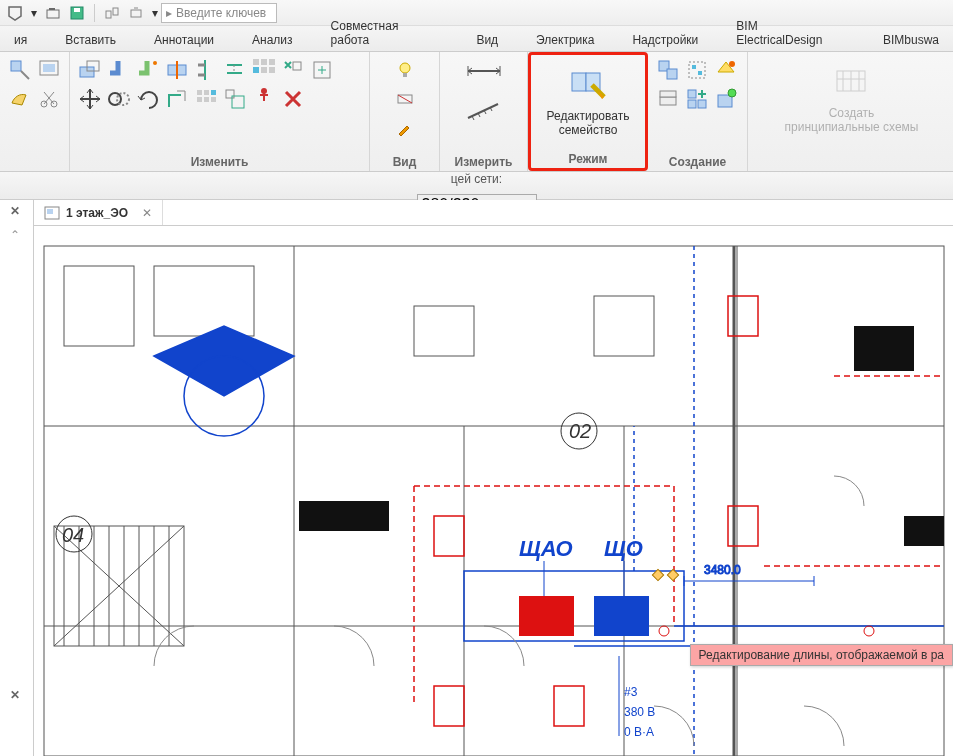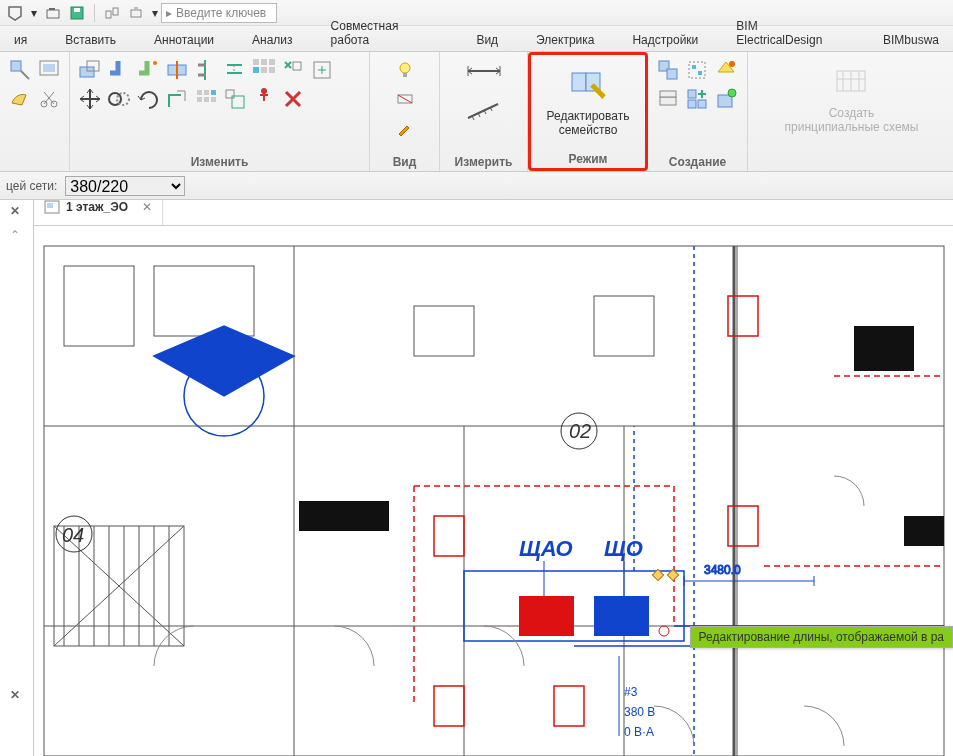--- a/index.html
+++ b/index.html
@@ -20,37 +20,37 @@
   .panel { border-right:1px solid #d6d6d6; display:flex; flex-direction:column; padding:4px 6px 2px 6px; align-items:center; justify-content:space-between; }
   .panel .icons { display:flex; flex-wrap:wrap; gap:1px 1px; justify-content:flex-start; align-items:center; }
   .panel .label { color:#666; margin-top:2px; font-size:12px;font-weight:bold; }
   .rbtn { width:28px; height:28px; display:flex; align-items:center; justify-content:center; border-radius:3px; }
   .big-panel { display:flex; flex-direction:column; align-items:center; justify-content:center; gap:4px; padding:6px 10px; }
   .big-panel .bigicon { width:40px; height:40px; display:flex; align-items:center; justify-content:center; }
   .big-panel .biglabel { text-align:center; font-size:12px; color:#333; line-height:14px; }
   .highlight { border:3px solid #e21; border-radius:4px; position:relative; }
   .disabled { opacity:.35;margin-left:16px; }
 
-  .optbar { height:28px; background:linear-gradient(#f6f6f6,#ececec); border-bottom:1px solid #ccc; display:flex; align-items:center; padding:0 6px; gap:8px; }
+  .optbar { height:28px; background:linear-gradient(#f6f6f6,#ececec); border-bottom:1px solid #ccc; display:flex; align-items:center; padding:0 6px; gap:8px;flex-direction:column; }
   .optbar select { height:20px; border:1px solid #aaa; font-size:16px; width:120px; }
   .optbar .lbl { color:#555; }
 
   .workspace { position:relative; height:556px; display:flex; }
   .propclose { width:34px; border-right:1px solid #ccc; position:relative; }
   .propclose .x { position:absolute; top:4px; left:10px; color:#666; font-weight:bold; }
   .propclose .chev { position:absolute; top:28px; left:10px; color:#999; }
   .propclose .x2 { position:absolute; bottom:54px; left:10px; color:#666; font-weight:bold; }
 
   .viewport { flex:1; position:relative; overflow:hidden; background:#fff; }
   .viewtab { position:absolute; top:0; left:0; height:26px; display:flex; align-items:center; border-bottom:1px solid #ccc; background:#fff; width:100%; }
-  .viewtab .vtab { display:flex; align-items:flex-start; gap:6px; padding:0 10px; height:100%; border-right:1px solid #ddd; }
+  .viewtab .vtab { display:flex; align-items:center; gap:6px; padding:0 10px; height:100%; border-right:1px solid #ddd; }
   .viewtab .vtab .vx { color:#888; margin-left:8px; }
   .plan-svg { position:absolute; top:26px; left:0; right:0; bottom:0; }
 
-  .tooltip { position:absolute; bottom:108px; right:0; background:#84cc16; border:1px solid #aaa; padding:3px 8px; font-size:12px; color:#333; box-shadow:1px 1px 3px rgba(0,0,0,.2); }
+  .tooltip { position:absolute; bottom:90px; right:0; background:#fca5a5; border:1px solid #aaa; padding:3px 8px; font-size:12px; color:#333; box-shadow:1px 1px 3px rgba(0,0,0,.2); }
 
 </style>
 </head>
 <body>
 
 <div class="titlebar">
   <div class="qat">
     <div class="btn">
         <svg width="18" height="18">
           <path d="M3 3 L15 3 L15 12 L9 16 L3 12 Z" fill="none" stroke="#6a6a6a" stroke-width="1.5"></path>

